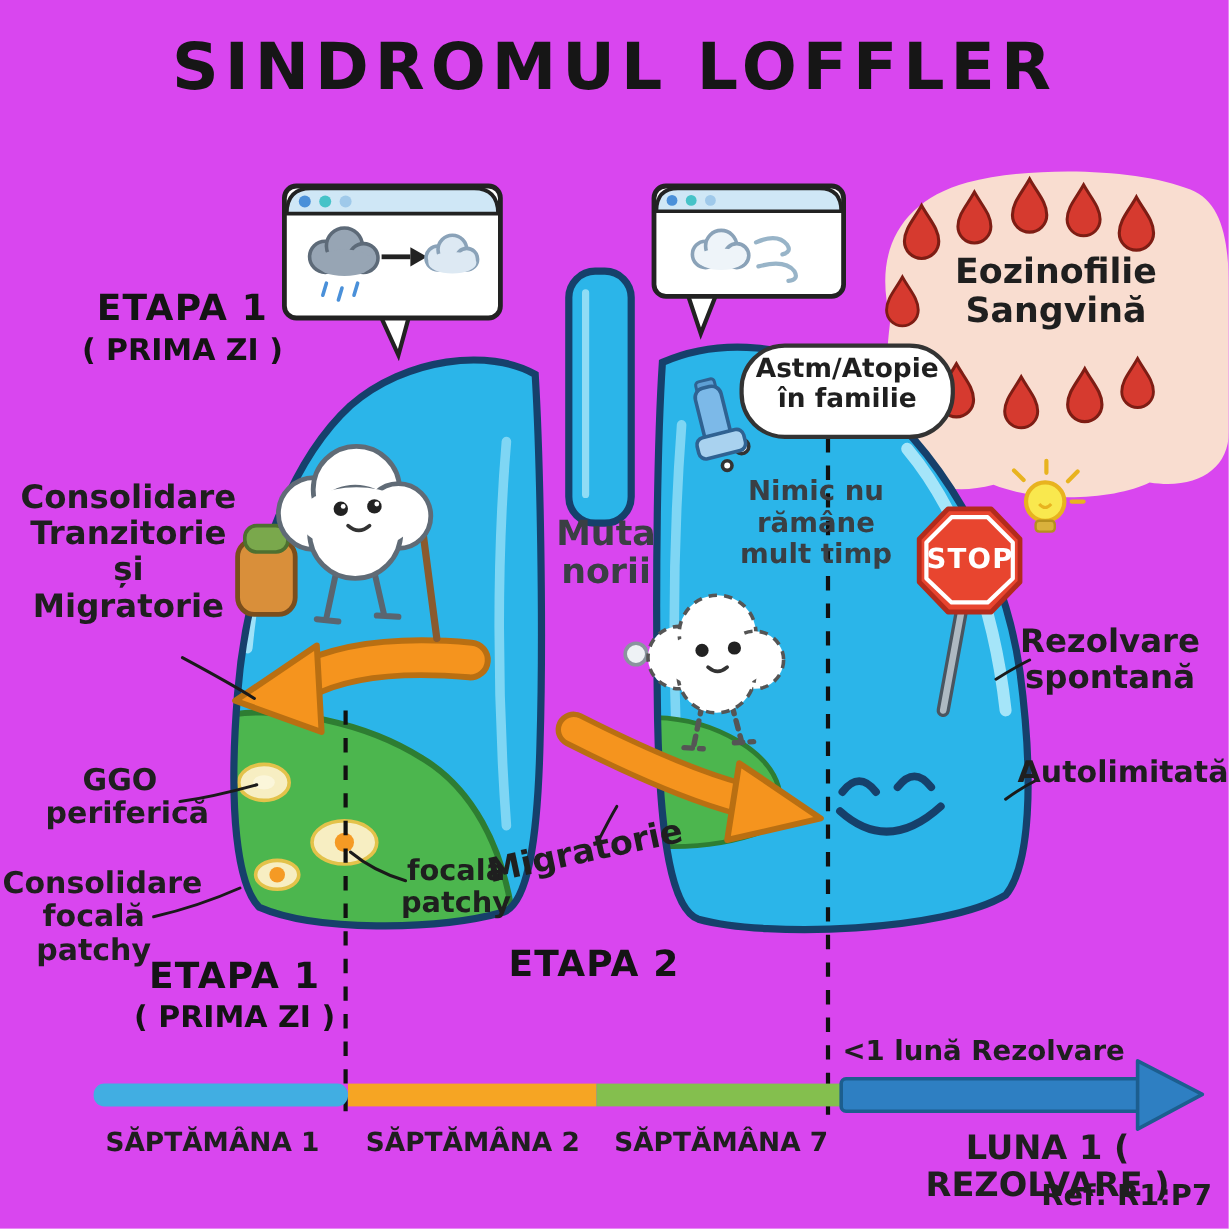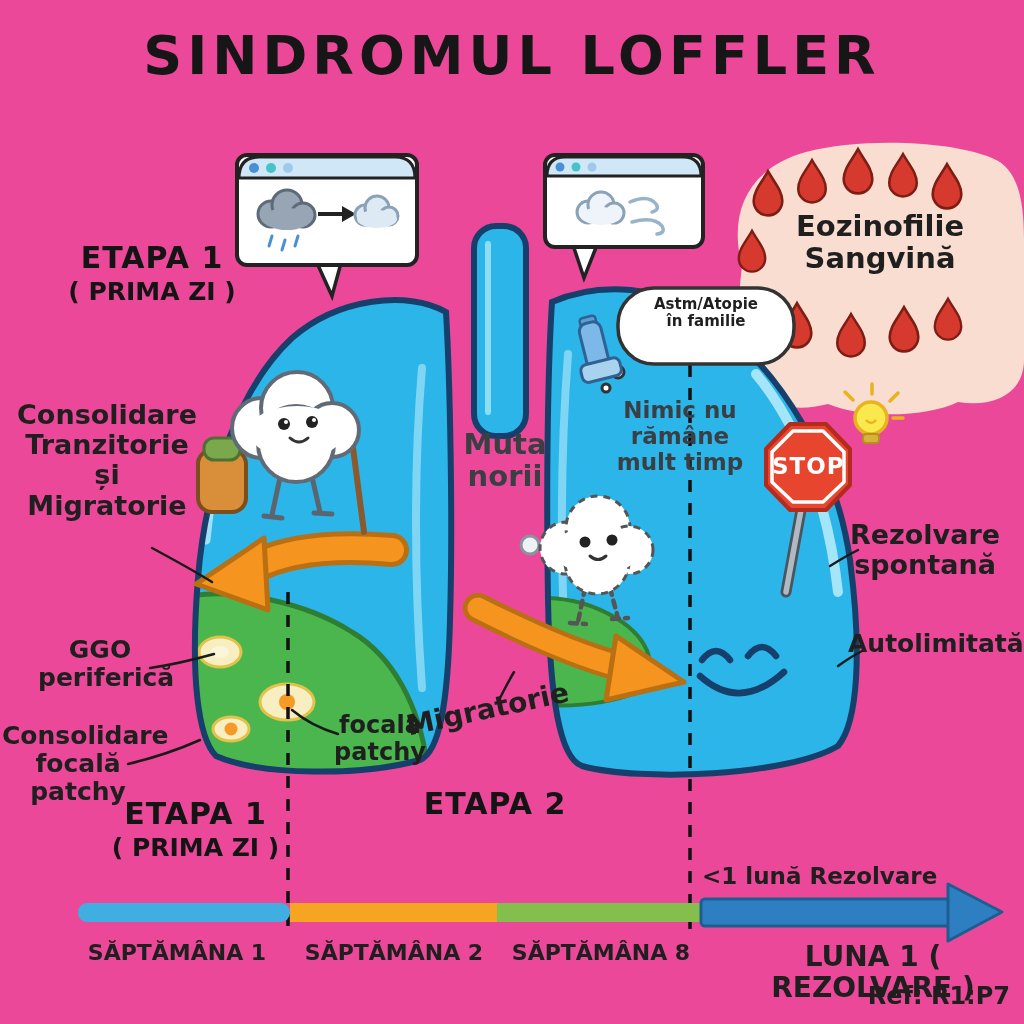--- a/index.html
+++ b/index.html
@@ -1,16 +1,16 @@
 <!DOCTYPE html>
 <html><head>
 <meta charset="utf-8">
 <style>
   html,body{margin:0;padding:0;background:#fff;}
-  .canvas{position:relative;width:1024px;height:1024px;background:#ec4899;overflow:hidden;
+  .canvas{position:relative;width:1024px;height:1024px;background:#d946ef;overflow:hidden;
           font-family:"DejaVu Sans", sans-serif;color:#1f1f1f;}
   svg.art{position:absolute;left:0;top:0;width:1024px;height:1024px;}
   .lbl{position:absolute;font-weight:bold;text-align:center;white-space:pre-line;line-height:1.12;color:#1f1f1f;}
   .title{left:0;right:0;top:26px;font-size:54px;font-weight:800;letter-spacing:5px;color:#161616;}
   .stage{position:absolute;text-align:center;font-weight:bold;color:#141414;}
   .stage .nm{font-size:30px;letter-spacing:1px;}
   .stage .sb{font-size:25px;margin-top:2px;}
   .stoptxt{color:#ffffff;letter-spacing:1px;}
 </style>
 </head>
@@ -225,21 +225,21 @@
 
 <div class="lbl title">SINDROMUL LOFFLER</div>
 
 <div class="stage" style="left:52px;top:240px;width:200px;">
   <div class="nm">ETAPA 1</div>
   <div class="sb">( PRIMA ZI )</div>
 </div>
 
 <div class="lbl" style="left:772px;top:210px;width:216px;font-size:29px;">Eozinofilie
 Sangvină</div>
-<div class="lbl" style="left:620px;top:296px;width:172px;font-size:15px;">Astm/Atopie
+<div class="lbl" style="left:620px;top:296px;width:172px;font-size:22px;">Astm/Atopie
 în familie</div>
 <div class="lbl" style="left:12px;top:400px;width:190px;font-size:27px;">Consolidare
 Tranzitorie
 și
 Migratorie</div>
 <div class="lbl" style="left:446px;top:428px;width:118px;font-size:29px;color:#3a3f44;">Muta
 norii</div>
 <div class="lbl" style="left:38px;top:636px;width:124px;font-size:25px;">GGO
 periferică</div>
 <div class="lbl" style="left:606px;top:398px;width:148px;font-size:23px;color:#3a3f44;">Nimic nu
@@ -261,18 +261,18 @@
   <div class="sb">( PRIMA ZI )</div>
 </div>
 <div class="stage" style="left:330px;top:786px;width:330px;">
   <div class="nm">ETAPA 2</div>
 </div>
 
 <div class="lbl" style="left:702px;top:864px;width:240px;font-size:23px;text-align:left;">&lt;1 lună Rezolvare</div>
 
 <div class="lbl" style="left:82px;top:941px;width:190px;font-size:22px;">SĂPTĂMÂNA 1</div>
 <div class="lbl" style="left:298px;top:941px;width:192px;font-size:22px;">SĂPTĂMÂNA 2</div>
-<div class="lbl" style="left:503px;top:941px;width:196px;font-size:22px;">SĂPTĂMÂNA 8</div>
+<div class="lbl" style="left:503px;top:941px;width:196px;font-size:22px;">SĂPTĂMÂNA 7</div>
 <div class="lbl" style="left:728px;top:941px;width:290px;font-size:28px;text-align:center;">LUNA 1 ( REZOLVARE )</div>
 
 <div class="lbl" style="left:845px;top:983px;width:165px;font-size:24px;text-align:right;">Ref: R1:P7</div>
 
 </div>
 
 </body></html>

